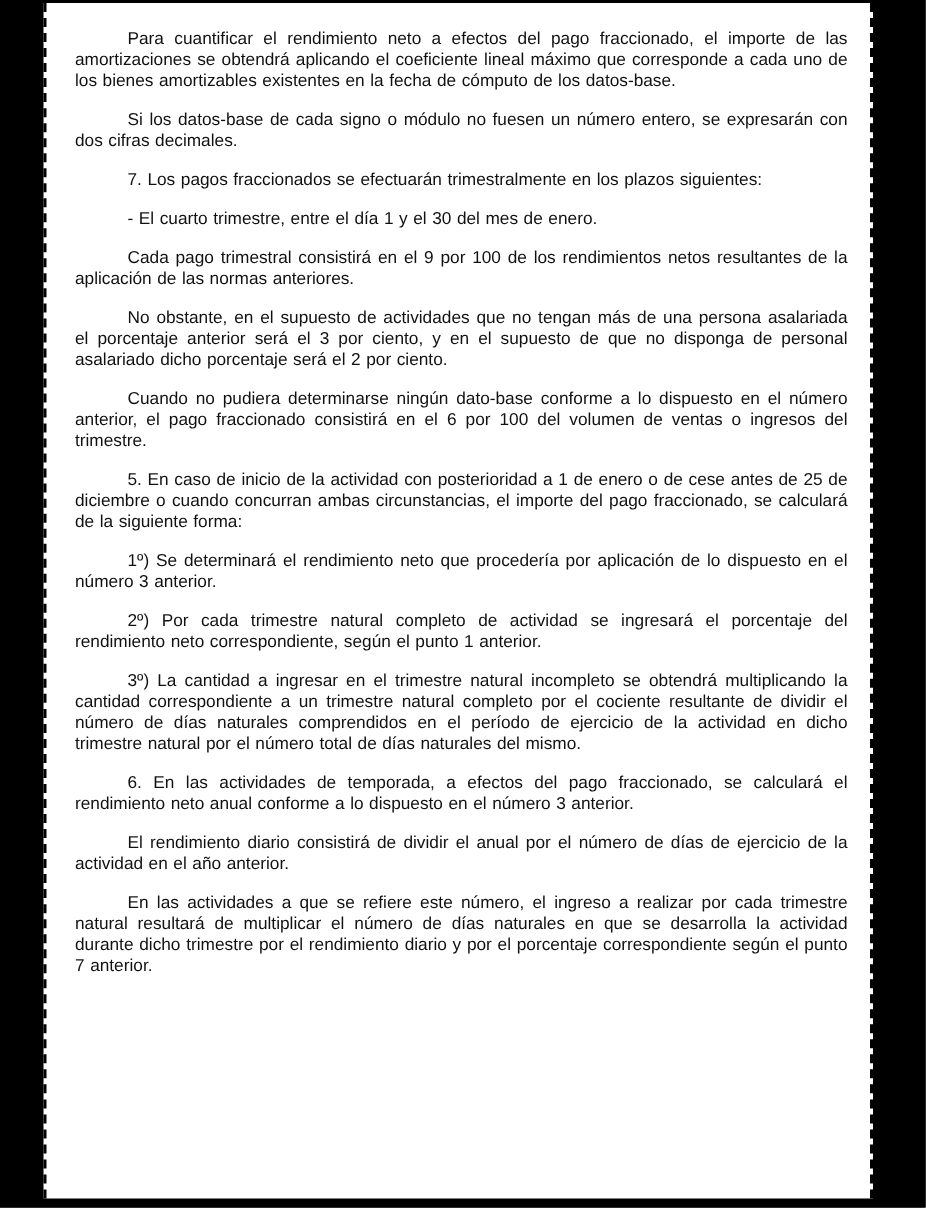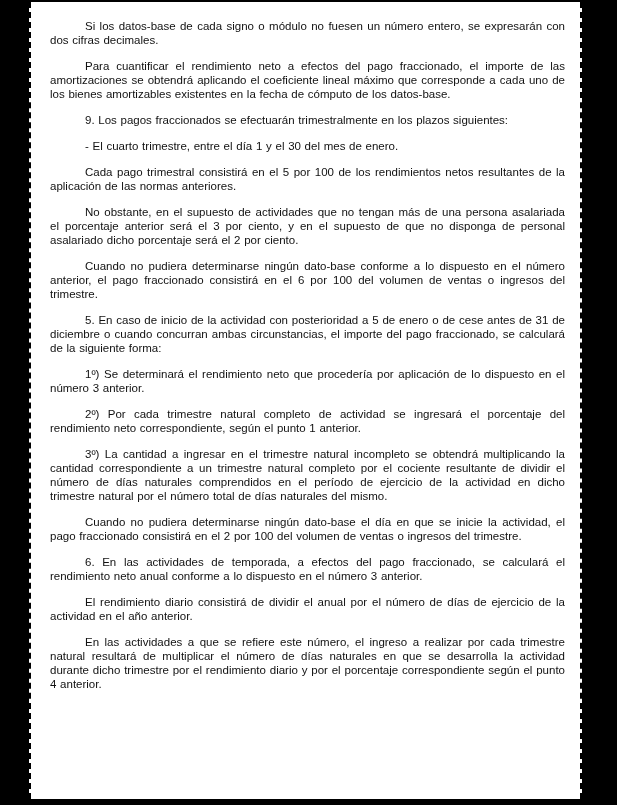--- a/index.html
+++ b/index.html
@@ -41,30 +41,29 @@
     text-indent: 35px;
     word-spacing: 0.5px;
   }
 </style>
 </head>
 <body>
 
 <div class="viewport" style="background: rgb(0, 0, 0);">
   <div class="page" style="background: rgb(255, 255, 255);">
     <div class="text-block" style="color: rgb(17, 17, 17);">
+        <p class="para">Para cuantificar el rendimiento neto a efectos del pago fraccionado, el importe de las amortizaciones se obtendrá aplicando el coeficiente lineal máximo que corresponde a cada uno de los bienes amortizables existentes en la fecha de cómputo de los datos-base.</p>
         <p class="para">Si los datos-base de cada signo o módulo no fuesen un número entero, se expresarán con dos cifras decimales.</p>
-        <p class="para">Para cuantificar el rendimiento neto a efectos del pago fraccionado, el importe de las amortizaciones se obtendrá aplicando el coeficiente lineal máximo que corresponde a cada uno de los bienes amortizables existentes en la fecha de cómputo de los datos-base.</p>
-        <p class="para">9. Los pagos fraccionados se efectuarán trimestralmente en los plazos siguientes:</p>
+        <p class="para">7. Los pagos fraccionados se efectuarán trimestralmente en los plazos siguientes:</p>
         <p class="para">- El cuarto trimestre, entre el día 1 y el 30 del mes de enero.</p>
-        <p class="para">Cada pago trimestral consistirá en el 5 por 100 de los rendimientos netos resultantes de la aplicación de las normas anteriores.</p>
+        <p class="para">Cada pago trimestral consistirá en el 9 por 100 de los rendimientos netos resultantes de la aplicación de las normas anteriores.</p>
         <p class="para">No obstante, en el supuesto de actividades que no tengan más de una persona asalariada el porcentaje anterior será el 3 por ciento, y en el supuesto de que no disponga de personal asalariado dicho porcentaje será el 2 por ciento.</p>
         <p class="para">Cuando no pudiera determinarse ningún dato-base conforme a lo dispuesto en el número anterior, el pago fraccionado consistirá en el 6 por 100 del volumen de ventas o ingresos del trimestre.</p>
-        <p class="para">5. En caso de inicio de la actividad con posterioridad a 5 de enero o de cese antes de 31 de diciembre o cuando concurran ambas circunstancias, el importe del pago fraccionado, se calculará de la siguiente forma:</p>
+        <p class="para">5. En caso de inicio de la actividad con posterioridad a 1 de enero o de cese antes de 25 de diciembre o cuando concurran ambas circunstancias, el importe del pago fraccionado, se calculará de la siguiente forma:</p>
         <p class="para">1º) Se determinará el rendimiento neto que procedería por aplicación de lo dispuesto en el número 3 anterior.</p>
         <p class="para">2º) Por cada trimestre natural completo de actividad se ingresará el porcentaje del rendimiento neto correspondiente, según el punto 1 anterior.</p>
         <p class="para">3º) La cantidad a ingresar en el trimestre natural incompleto se obtendrá multiplicando la cantidad correspondiente a un trimestre natural completo por el cociente resultante de dividir el número de días naturales comprendidos en el período de ejercicio de la actividad en dicho trimestre natural por el número total de días naturales del mismo.</p>
-        <p class="para">Cuando no pudiera determinarse ningún dato-base el día en que se inicie la actividad, el pago fraccionado consistirá en el 2 por 100 del volumen de ventas o ingresos del trimestre.</p>
         <p class="para">6. En las actividades de temporada, a efectos del pago fraccionado, se calculará el rendimiento neto anual conforme a lo dispuesto en el número 3 anterior.</p>
         <p class="para">El rendimiento diario consistirá de dividir el anual por el número de días de ejercicio de la actividad en el año anterior.</p>
-        <p class="para">En las actividades a que se refiere este número, el ingreso a realizar por cada trimestre natural resultará de multiplicar el número de días naturales en que se desarrolla la actividad durante dicho trimestre por el rendimiento diario y por el porcentaje correspondiente según el punto 4 anterior.</p>
+        <p class="para">En las actividades a que se refiere este número, el ingreso a realizar por cada trimestre natural resultará de multiplicar el número de días naturales en que se desarrolla la actividad durante dicho trimestre por el rendimiento diario y por el porcentaje correspondiente según el punto 7 anterior.</p>
       </div>
   </div>
 </div>
 
 </body></html>

